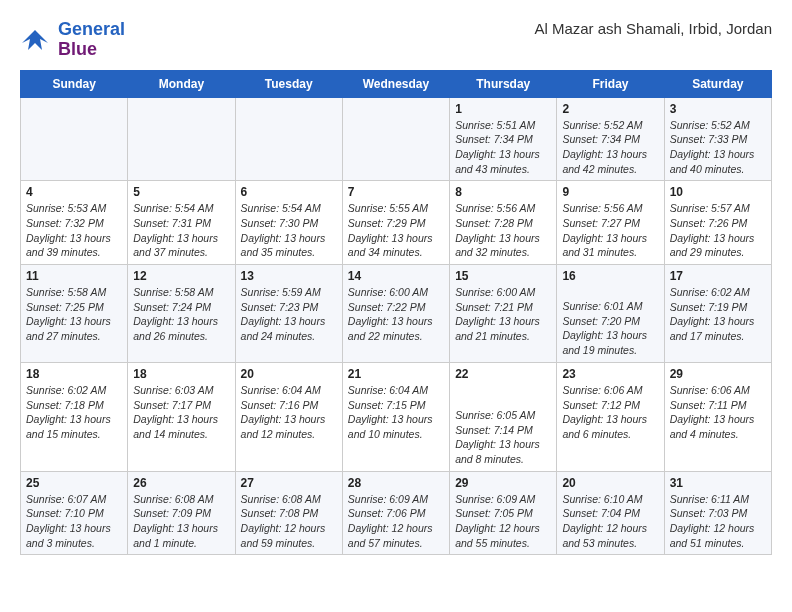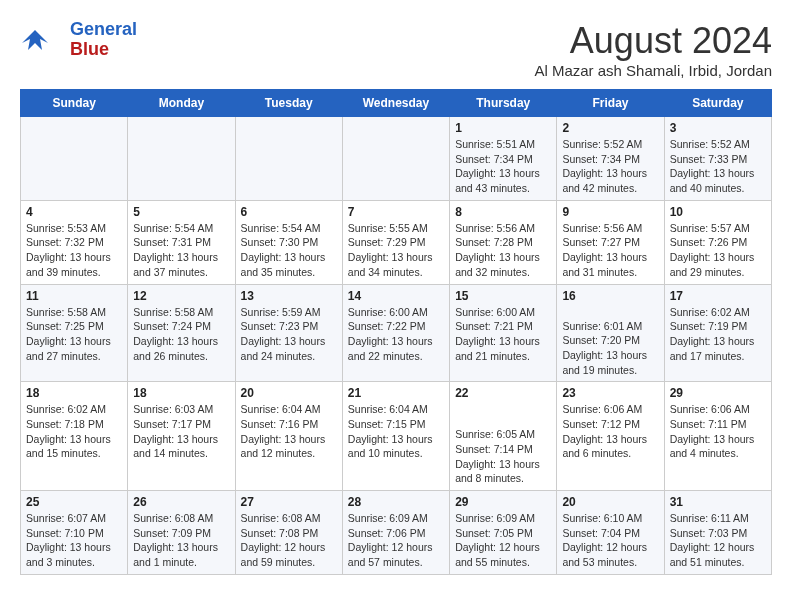--- a/index.html
+++ b/index.html
@@ -12,21 +12,21 @@
     }
     .header {
       display: flex;
       align-items: flex-start;
       justify-content: space-between;
       margin-bottom: 10px;
     }
     .logo {
       display: flex;
       align-items: center;
-      gap: 20px;
+      gap: 8px;
     }
     .logo-text {
       font-size: 18px;
       font-weight: bold;
       color: #1a1a2e;
       line-height: 1.1;
     }
     .logo-text span {
       color: #2563c0;
     }
@@ -77,40 +77,40 @@
     .day-number {
       font-weight: bold;
       font-size: 12px;
       margin-bottom: 2px;
       color: #222;
     }
     .day-info {
       color: #333;
       font-size: 10.5px;
       line-height: 1.4;
+      font-style: italic;
     }
     .empty-cell {
       background-color: #f5f7fb;
     }
   </style>
 </head>
 <body>
 
 <div class="header">
   <div class="logo">
     <svg class="logo-bird" viewBox="0 0 30 30">
       <polygon points="15,5 28,18 20,14 22,25 15,18 8,25 10,14 2,18" fill="#2563c0"></polygon>
     </svg>
     <div class="logo-text">
       <div><span>General</span></div>
-      <div><span style="color:#b91c1c">Blue</span></div>
+      <div><span style="color:#701a75">Blue</span></div>
     </div>
   </div>
   <div class="title-block">
-    <div class="month-title">August 2024</div>
     <div class="location">Al Mazar ash Shamali, Irbid, Jordan</div>
   </div>
 </div>
 
 <table>
   <thead>
     <tr>
     <th>Sunday</th>
         <th>Monday</th>
         <th>Tuesday</th>

